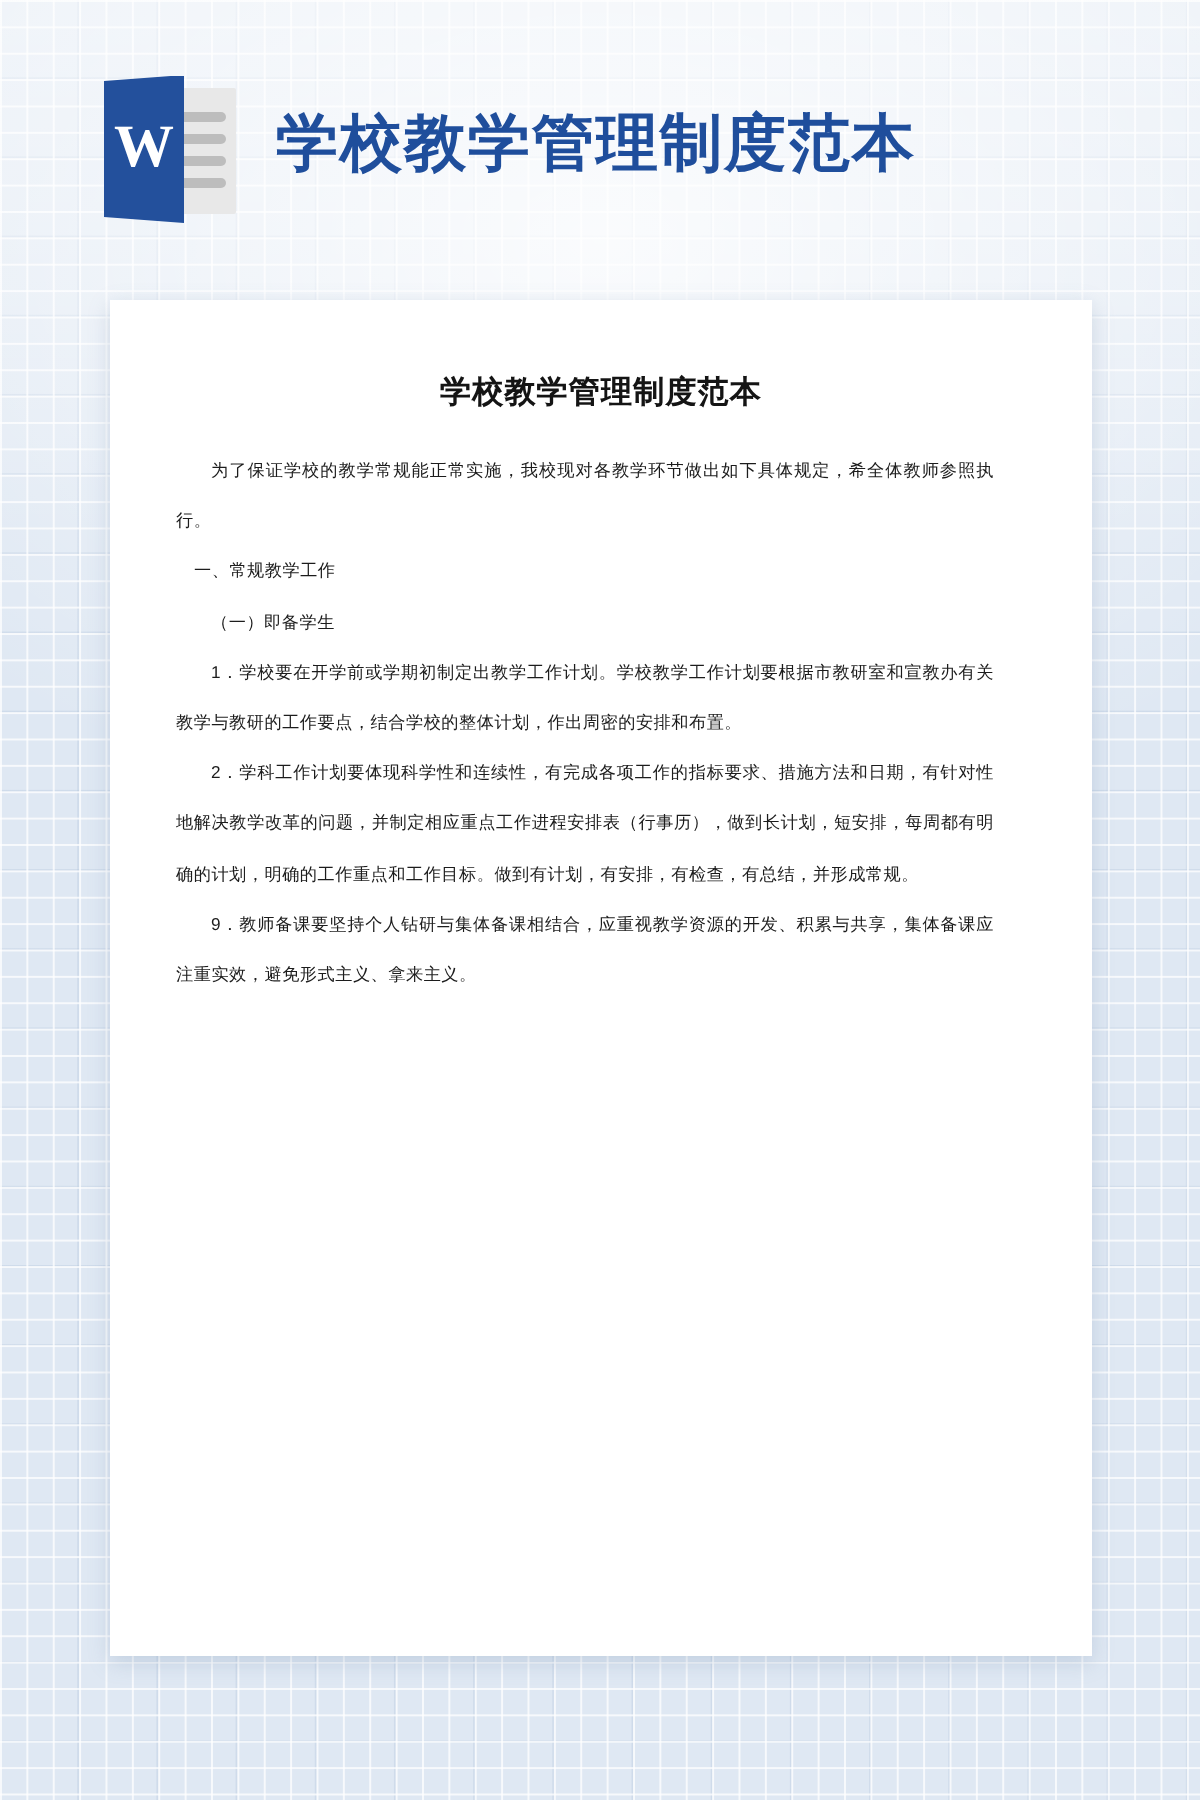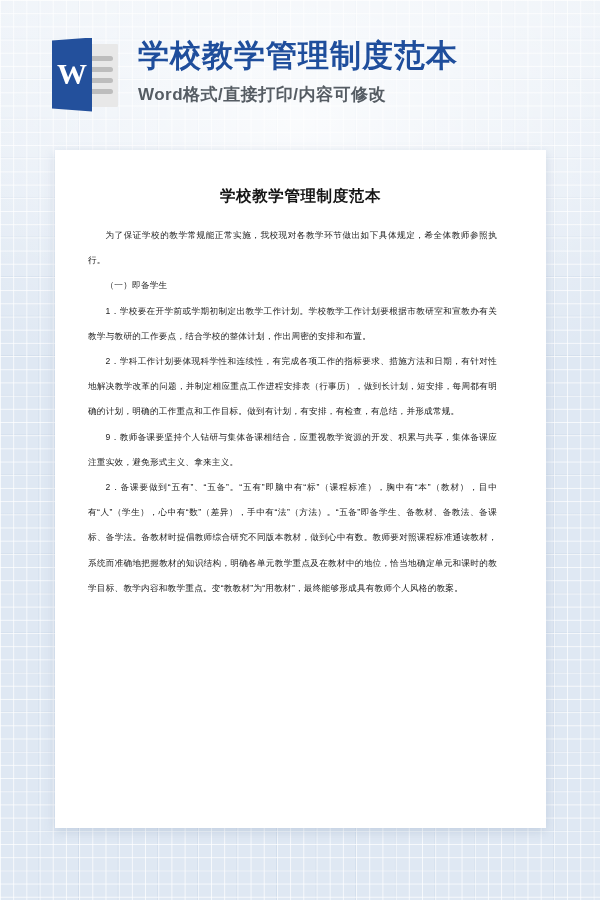--- a/index.html
+++ b/index.html
@@ -165,27 +165,26 @@
     <div class="doc-line l2"></div>
     <div class="doc-line l3"></div>
     <div class="doc-line l4"></div>
     <div class="w-tile">
       <span class="w-glyph">W</span>
     </div>
   </div>
 
   <div id="header-text">
     <div id="banner-title">学校教学管理制度范本</div>
-    <div id="banner-subtitle">Word格式/直接打印/内容可修改</div>
   </div>
 
 </div>
 
 <div id="doc-page">
   <div id="doc-title">学校教学管理制度范本</div>
 
   <p class="doc-para indent2">为了保证学校的教学常规能正常实施，我校现对各教学环节做出如下具体规定，希全体教师参照执行。</p>
+  <p class="doc-para indent1">一、常规教学工作</p>
   <p class="doc-para indent2">（一）即备学生</p>
   <p class="doc-para indent2">1．学校要在开学前或学期初制定出教学工作计划。学校教学工作计划要根据市教研室和宣教办有关教学与教研的工作要点，结合学校的整体计划，作出周密的安排和布置。</p>
   <p class="doc-para indent2">2．学科工作计划要体现科学性和连续性，有完成各项工作的指标要求、措施方法和日期，有针对性地解决教学改革的问题，并制定相应重点工作进程安排表（行事历），做到长计划，短安排，每周都有明确的计划，明确的工作重点和工作目标。做到有计划，有安排，有检查，有总结，并形成常规。</p>
   <p class="doc-para indent2">9．教师备课要坚持个人钻研与集体备课相结合，应重视教学资源的开发、积累与共享，集体备课应注重实效，避免形式主义、拿来主义。</p>
-  <p class="doc-para indent2">2．备课要做到“五有”、“五备”。“五有”即脑中有“标”（课程标准），胸中有“本”（教材），目中有“人”（学生），心中有“数”（差异），手中有“法”（方法）。“五备”即备学生、备教材、备教法、备课标、备学法。备教材时提倡教师综合研究不同版本教材，做到心中有数。教师要对照课程标准通读教材，系统而准确地把握教材的知识结构，明确各单元教学重点及在教材中的地位，恰当地确定单元和课时的教学目标、教学内容和教学重点。变“教教材”为“用教材”，最终能够形成具有教师个人风格的教案。</p>
 </div>
 
 </body></html>

